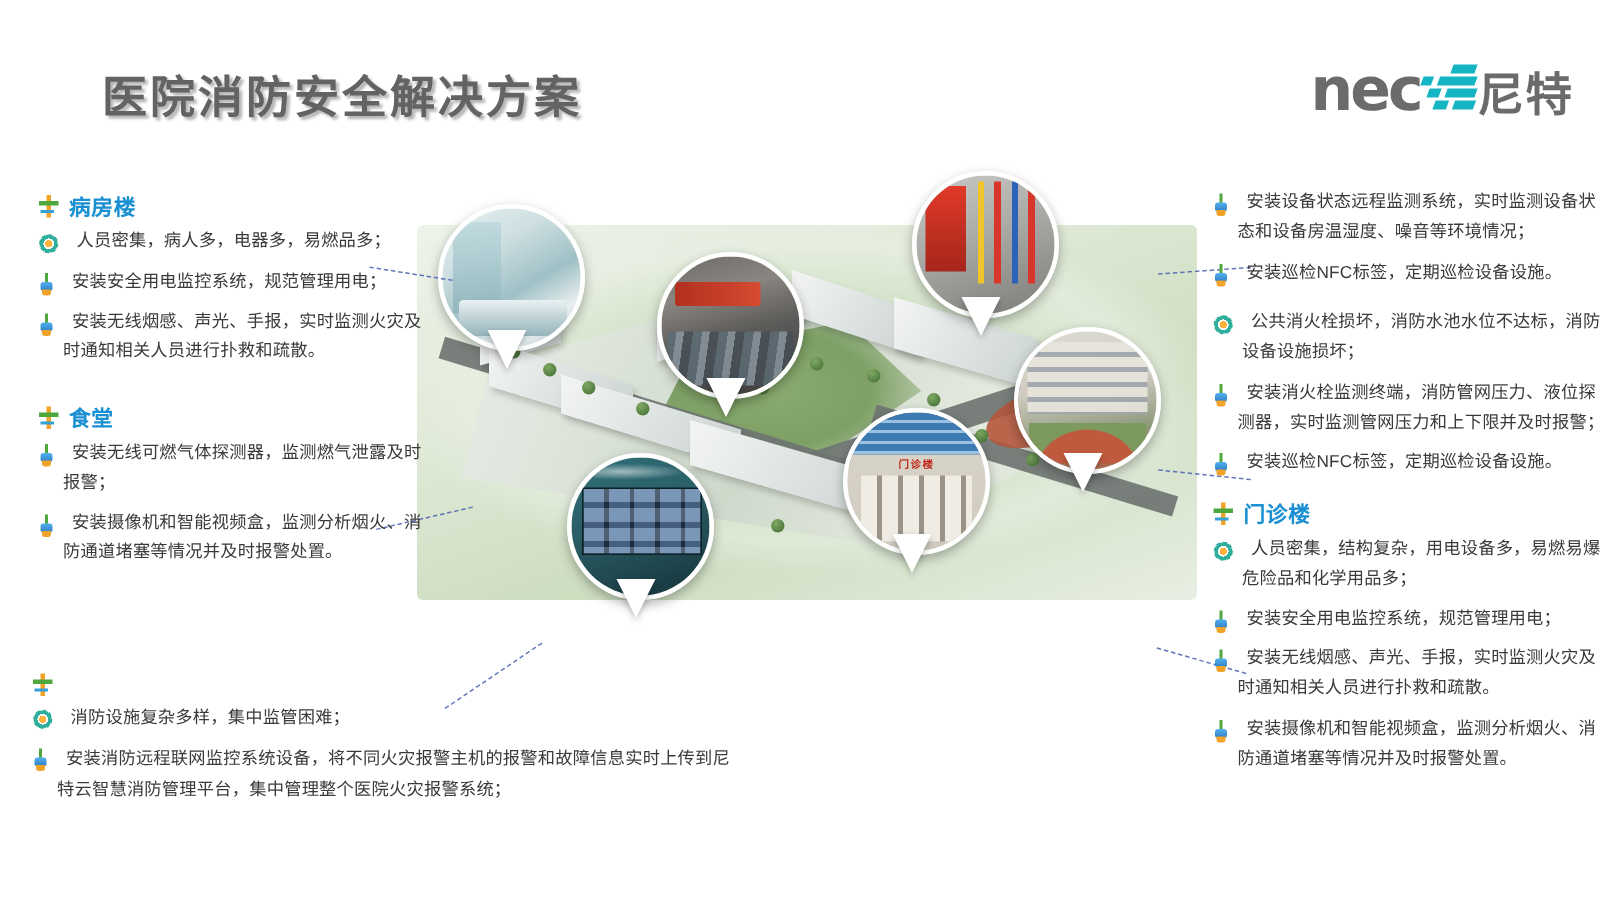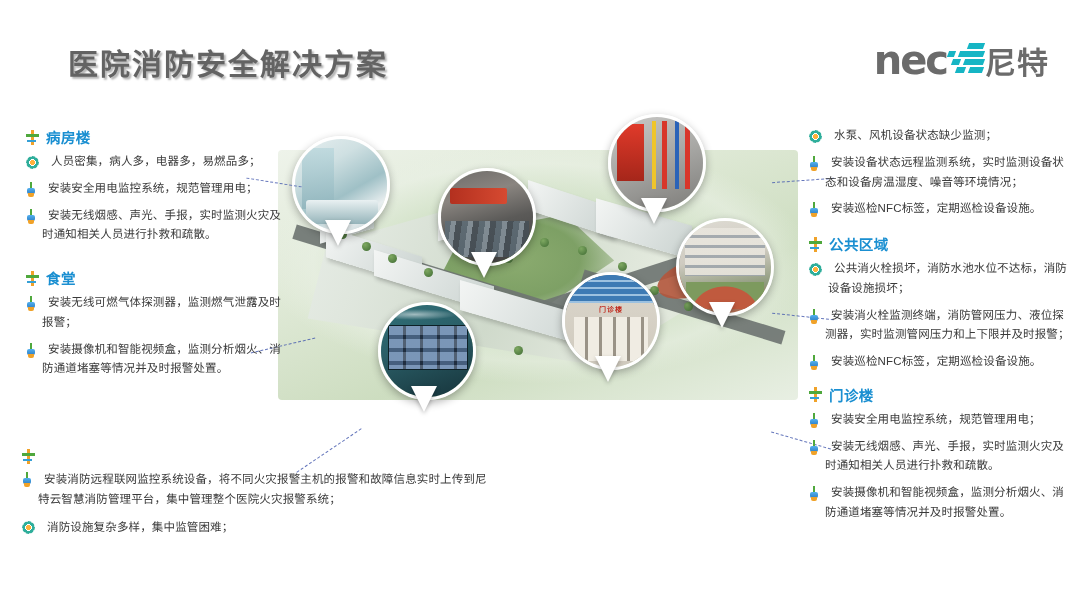--- a/index.html
+++ b/index.html
@@ -349,68 +349,56 @@
   <div class="col" style="left:22px;top:448px;width:490px;">
     <div class="block wide">
       <div class="head">
         <span class="ic ic-cross">
             <i class="v"></i>
             <i class="h"></i>
             <i class="h2"></i>
           </span>
       </div>
       <div class="li">
-        <span class="ic ic-det">
-            <i class="stem"></i>
-            <i class="body"></i>
-            <i class="base"></i>
-          </span>
-        <span class="li-txt">安装消防远程联网监控系统设备，将不同火灾报警主机的报警和故障信息实时上传到尼特云智慧消防管理平台，集中管理整个医院火灾报警系统；</span>
-      </div>
-      <div class="li">
         <span class="ic ic-alert"></span>
         <span class="li-txt">消防设施复杂多样，集中监管困难；</span>
       </div>
+      <div class="li">
+        <span class="ic ic-det">
+            <i class="stem"></i>
+            <i class="body"></i>
+            <i class="base"></i>
+          </span>
+        <span class="li-txt">安装消防远程联网监控系统设备，将不同火灾报警主机的报警和故障信息实时上传到尼特云智慧消防管理平台，集中管理整个医院火灾报警系统；</span>
+      </div>
     </div>
   </div>
 
   <div class="col col-right" style="top:126px;">
 
     <div class="block">
       <div class="li">
-        <span class="ic ic-alert"></span>
-        <span class="li-txt">水泵、风机设备状态缺少监测；</span>
-      </div>
-      <div class="li">
         <span class="ic ic-det">
             <i class="stem"></i>
             <i class="body"></i>
             <i class="base"></i>
           </span>
         <span class="li-txt">安装设备状态远程监测系统，实时监测设备状态和设备房温湿度、噪音等环境情况；</span>
       </div>
       <div class="li">
         <span class="ic ic-det">
             <i class="stem"></i>
             <i class="body"></i>
             <i class="base"></i>
           </span>
         <span class="li-txt">安装巡检NFC标签，定期巡检设备设施。</span>
       </div>
     </div>
 
     <div class="block" style="margin-top:14px;">
-      <div class="head">
-        <span class="ic ic-cross">
-            <i class="v"></i>
-            <i class="h"></i>
-            <i class="h2"></i>
-          </span>
-        <span class="h-txt">公共区域</span>
-      </div>
       <div class="li">
         <span class="ic ic-alert"></span>
         <span class="li-txt">公共消火栓损坏，消防水池水位不达标，消防设备设施损坏；</span>
       </div>
       <div class="li">
         <span class="ic ic-det">
             <i class="stem"></i>
             <i class="body"></i>
             <i class="base"></i>
           </span>
@@ -429,20 +417,24 @@
     <div class="block" style="margin-top:12px;">
       <div class="head">
         <span class="ic ic-cross">
             <i class="v"></i>
             <i class="h"></i>
             <i class="h2"></i>
           </span>
         <span class="h-txt">门诊楼</span>
       </div>
       <div class="li">
+        <span class="ic ic-alert"></span>
+        <span class="li-txt">人员密集，结构复杂，用电设备多，易燃易爆危险品和化学用品多；</span>
+      </div>
+      <div class="li">
         <span class="ic ic-det">
             <i class="stem"></i>
             <i class="body"></i>
             <i class="base"></i>
           </span>
         <span class="li-txt">安装安全用电监控系统，规范管理用电；</span>
       </div>
       <div class="li">
         <span class="ic ic-det">
             <i class="stem"></i>

